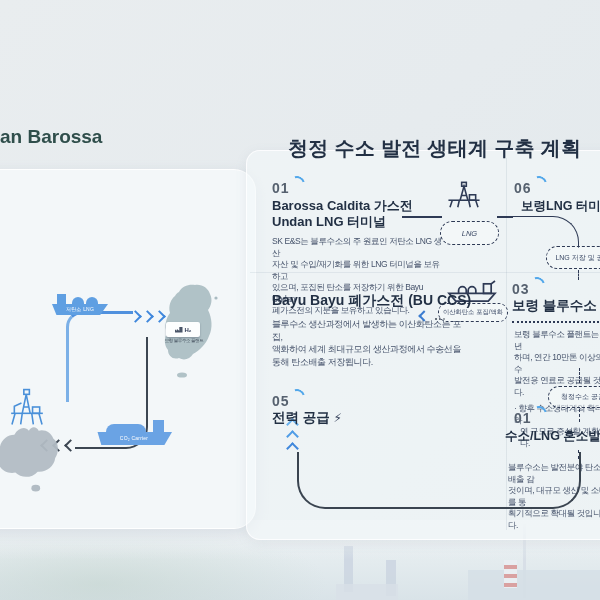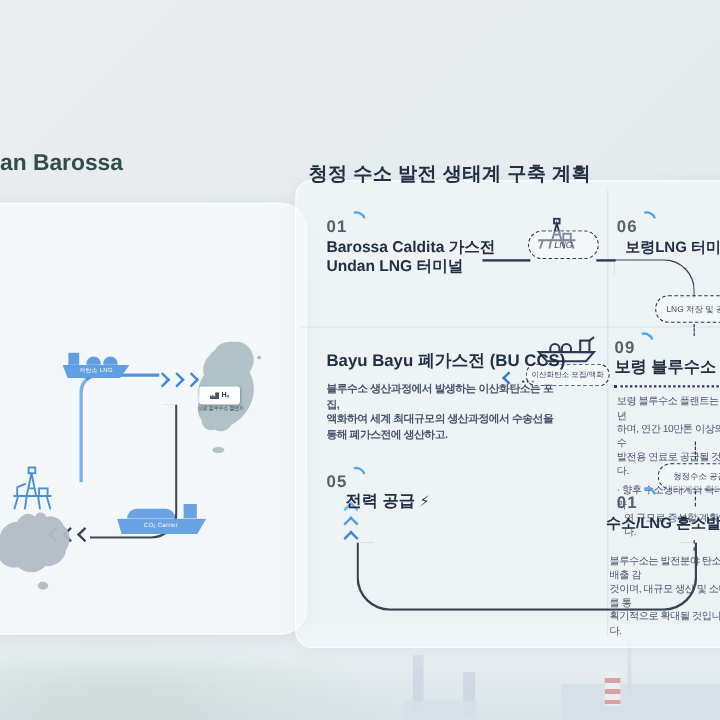--- a/index.html
+++ b/index.html
@@ -48,21 +48,21 @@
   
   .plant-box{left:166px;top:322px;width:34px;height:15px;background:#fdfefe;border-radius:2px;
              box-shadow:0 1px 2px rgba(60,70,90,.4);display:flex;align-items:center;justify-content:center;
              gap:2px;font-size:6px;font-weight:700;color:#2e3a55;}
   .factory-glyph{display:inline-block;width:8px;height:6px;background:#4a5568;
                  clip-path:polygon(0 100%,0 40%,30% 70%,30% 40%,60% 70%,60% 0,100% 0,100% 100%);}
   .plant-caption{left:163px;top:338px;width:42px;font-size:4.5px;color:#46525f;text-align:center;
                  letter-spacing:-.4px;white-space:nowrap;}
 
   
-  .rp-heading{left:257px;top:135px;font-size:16px;font-weight:700;letter-spacing:.3px;color:#223044;white-space:nowrap;text-align:right;}
+  .rp-heading{left:288px;top:135px;font-size:20px;font-weight:700;letter-spacing:.3px;color:#223044;white-space:nowrap;text-align:right;}
   .step-num{font-size:14px;font-weight:600;letter-spacing:1px;color:#56616f;}
   .num-arc{width:12px;height:12px;border:2.5px solid transparent;border-top-color:#52a7ea;
            border-radius:50%;transform:rotate(28deg);}
   .step-title{font-size:13px;font-weight:700;color:#223044;line-height:16px;white-space:nowrap;}
   .small-body{font-size:8.5px;letter-spacing:-.4px;line-height:11.5px;color:#46536b;}
   .mid-body{font-size:9px;letter-spacing:-.4px;line-height:12.5px;color:#46536b;}
   .badge{border:1.5px dashed #2e3a55;border-radius:13px;display:flex;align-items:center;
          justify-content:center;color:#3c4a66;background:rgba(250,252,253,.4);white-space:nowrap;}
   .solid-line{background:#2e3a55;}
   .dash-v{border-left:1.6px dashed #2e3a55;}
@@ -169,44 +169,50 @@
   </svg>
 
   <div class="abs rp-heading">청정 수소 발전 생태계 구축 계획</div>
 
   <div class="abs step-num" style="left:272px;top:180px;">01</div>
   <div class="abs num-arc" style="left:289px;top:176px;"></div>
   <div class="abs step-title" style="left:272px;top:198px;">
     <div>Barossa Caldita 가스전</div>
     <div>Undan LNG 터미널</div>
   </div>
+  <div class="abs small-body" style="left:272px;top:236px;width:175px;">
+    <div>SK E&amp;S는 블루수소의 주 원료인 저탄소 LNG 생산</div>
+    <div>자산 및 수입/재기화를 위한 LNG 터미널을 보유하고</div>
+    <div>있으며, 포집된 탄소를 저장하기 위한 Bayu Undan</div>
+    <div>폐가스전의 지분을 보유하고 있습니다.</div>
+  </div>
 
   <div class="abs solid-line" style="left:402px;top:216px;width:40px;height:1.6px;"></div>
 
   <svg class="abs" style="left:444px;top:180px;" width="40" height="28" viewBox="0 0 48 36">
     <g fill="none" stroke="#2e3a55" stroke-width="2">
       <path d="M4 26 h40"></path>
         <path d="M9 26 l-3 9 M39 26 l3 9 M18 26 l-2 9 M30 26 l2 9"></path>
       <path d="M19 26 L24 8 L29 26 M20 20 h8"></path>
       <rect x="21" y="3" width="6" height="5"></rect>
       <rect x="31" y="19" width="8" height="7"></rect>
     </g>
   </svg>
-  <div class="abs badge" style="left:440px;top:192px;width:57px;height:22px;font-size:7.5px;font-style:italic;">LNG</div>
+  <div class="abs badge" style="left:440px;top:221px;width:57px;height:22px;font-size:7.5px;font-style:italic;">LNG</div>
   <div class="abs solid-line" style="left:497px;top:216px;width:16px;height:1.6px;"></div>
   <div class="abs curve-0203"></div>
 
   <div class="abs step-num" style="left:514px;top:180px;">06</div>
   <div class="abs num-arc" style="left:531px;top:176px;"></div>
   <div class="abs step-title" style="left:521px;top:198px;font-size:12.5px;">보령LNG 터미널</div>
 
   <div class="abs badge" style="left:546px;top:246px;width:72px;height:21px;font-size:7px;border-radius:11px;">LNG 저장 및 공급</div>
   <div class="abs dash-v" style="left:578px;top:270px;height:10px;"></div>
 
-  <div class="abs step-num" style="left:512px;top:281px;">09</div>
+  <div class="abs step-num" style="left:512px;top:281px;">03</div>
   <div class="abs num-arc" style="left:529px;top:277px;"></div>
   <div class="abs step-title" style="left:512px;top:298px;font-size:13.5px;">보령 블루수소 플랜트</div>
   <div class="abs dot-sep"></div>
   <div class="abs small-body s03-body">
     <div>보령 블루수소 플랜트는 2028년</div>
     <div>하며, 연간 10만톤 이상의 블루수</div>
     <div>발전용 연료로 공급될 것입니다.</div>
     <div>· 향후 수소생태계의 확대에 따라</div>
     <div>연 규모로 증설할 계획입니다.</div>
   </div>
@@ -223,24 +229,24 @@
     <span class="chev chev-left" style="border-color:#3a7bd0;width:6px;height:6px;border-width:2px;display:inline-block;"></span>
     <span class="dots3" style="margin-left:3px;">
         <i></i>
         <i></i>
         <i></i>
       </span>
   </div>
   <div class="abs badge" style="left:438px;top:303px;width:68px;height:17px;font-size:6.3px;border-radius:9px;border-width:1.3px;">이산화탄소 포집/액화</div>
 
   <div class="abs step-title" style="left:272px;top:292px;font-size:14px;">Bayu Bayu 폐가스전 (BU CCS)</div>
-  <div class="abs mid-body" style="left:272px;top:318px;width:195px;font-weight:bold;">
+  <div class="abs mid-body" style="left:272px;top:318px;width:195px;">
     <div>블루수소 생산과정에서 발생하는 이산화탄소는 포집,</div>
     <div>액화하여 세계 최대규모의 생산과정에서 수송선을</div>
-    <div>통해 폐가스전에 생산하고.</div>
+    <div>통해 탄소배출 저장됩니다.</div>
   </div>
 
   <div class="abs dash-v" style="left:579px;top:368px;height:15px;"></div>
   <div class="abs badge" style="left:548px;top:386px;width:68px;height:20px;font-size:7px;border-radius:11px;">청정수소 공급</div>
   <div class="abs dash-v" style="left:579px;top:409px;height:13px;"></div>
 
   <div class="abs step-num" style="left:514px;top:410px;">01</div>
   <div class="abs num-arc" style="left:531px;top:406px;"></div>
   <div class="abs step-title" style="left:505px;top:428px;font-size:12.5px;">수소/LNG 혼소발전</div>
   <div class="abs dash-v" style="left:578px;top:450px;height:9px;"></div>
@@ -252,18 +258,18 @@
 
   <div class="abs big-curve"></div>
   <div class="abs chevcol" style="left:288px;top:420px;">
     <span class="chev chev-up" style="border-color:#6ab2ee;"></span>
     <span class="chev chev-up" style="border-color:#4f9ce6;"></span>
     <span class="chev chev-up" style="border-color:#3f87dc;"></span>
   </div>
 
   <div class="abs step-num" style="left:272px;top:393px;">05</div>
   <div class="abs num-arc" style="left:289px;top:389px;"></div>
-  <div class="abs step-title" style="left:272px;top:410px;font-size:13.5px;margin-left:16px;">
+  <div class="abs step-title" style="left:272px;top:410px;font-size:13.5px;">
     <span>전력 공급</span>
     <span class="bolt">⚡</span>
   </div>
 
 </div>
 
 </body></html>

